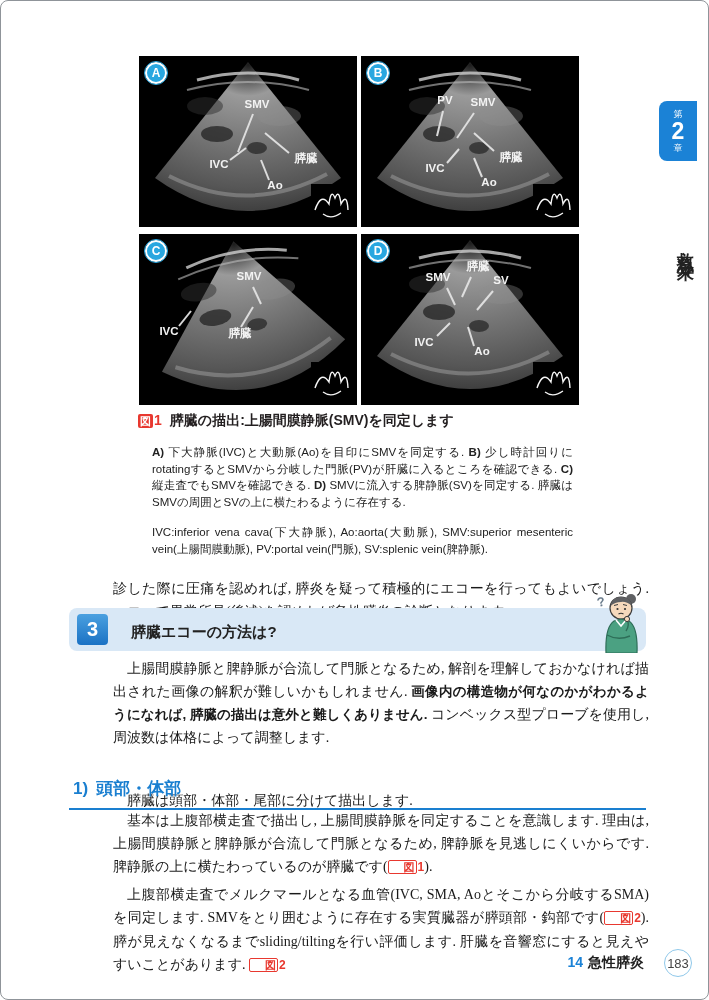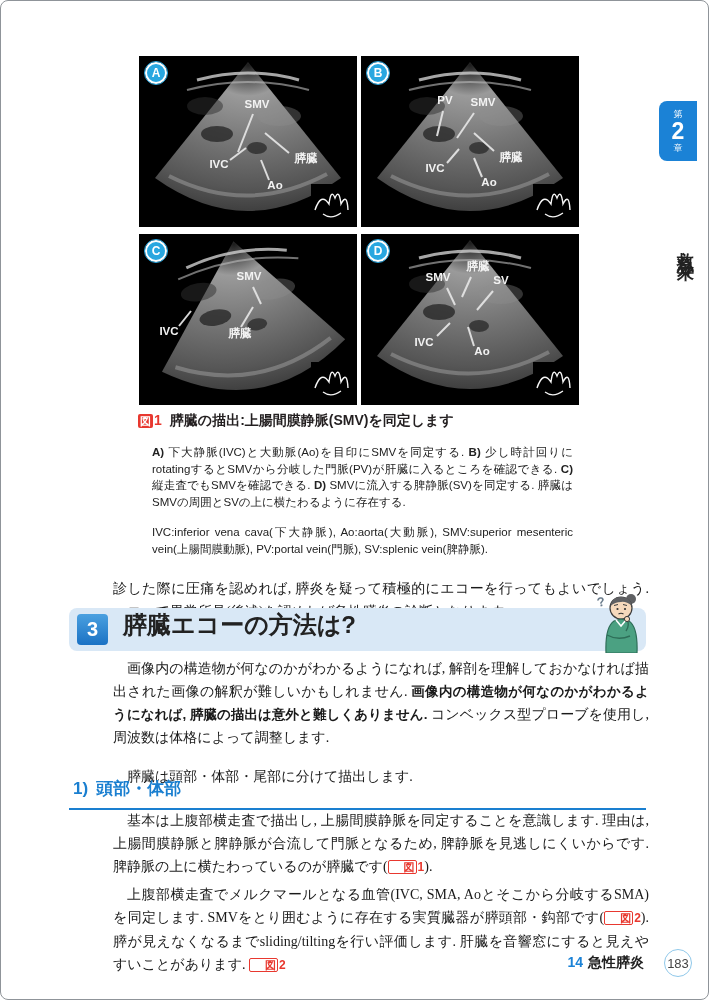--- a/index.html
+++ b/index.html
@@ -39,21 +39,21 @@
   .bt .b{font-family:"Liberation Sans","DejaVu Sans",sans-serif;font-weight:bold;font-size:13.5px;}
   .figref{color:#e8382f;font-family:"Liberation Sans","DejaVu Sans",sans-serif;font-weight:bold;font-size:12px;white-space:nowrap;}
   .figbox{display:inline-block;border:1px solid #e8382f;padding:0 1px;line-height:12px;border-radius:2px;margin-right:1px;font-size:11px;}
 
   
   .banner{position:absolute;left:68px;top:607px;width:577px;height:43px;background:#d9e8f6;border-radius:8px;}
   .banner-num{position:absolute;left:8px;top:6px;width:31px;height:31px;border-radius:4px;
     background:linear-gradient(#4aa0e0,#1b72c4);color:#fff;font-size:20px;font-weight:bold;
     display:flex;align-items:center;justify-content:center;}
   .banner-title{position:absolute;left:50px;top:0;height:25px;display:flex;align-items:center;
-    font-size:24px;font-weight:bold;color:#222;margin:4px;}
+    font-size:15px;font-weight:bold;color:#222;margin:12px;}
   .banner-char{position:absolute;right:2px;top:-17px;width:52px;height:62px;}
 
   
   .subhead{position:absolute;left:68px;top:776px;width:577px;border-bottom:2px solid #1a7fd0;padding-bottom:8px;}
   .subhead-inner{color:#1a7fd0;font-size:17px;font-weight:bold;margin:0 0 0 4px;}
   .subhead-inner .lbl{margin-right:8px;}
 
   
   .footer{position:absolute;right:16px;bottom:22px;display:flex;align-items:center;gap:20px;justify-content:center;}
   .footer-sec{font-size:14px;font-weight:bold;color:#222;}
@@ -259,22 +259,22 @@
 
       <path d="M24,29 L29,35 L34,29" fill="none" stroke="#fff" stroke-width="1.6"></path>
 
       <path d="M15,44 Q26,50 38,45" fill="none" stroke="#2e6e58" stroke-width="1.4"></path>
 
       <path d="M34,40 Q38,34 35,28" fill="none" stroke="#2e6e58" stroke-width="1.4"></path>
       <circle cx="35" cy="28" r="2.6" fill="#f6d9bc" stroke="#3c3c3c" stroke-width="1"></circle>
     </svg>
   </div>
 
-  <p class="bt indent" style="top:656px;" id="para-s3p1"><span>画像内の構造物が何なのかがわかるようになれば, 解剖を理解しておかなければ描出された画像の解釈が難しいかもしれません. </span><span class="b">画像内の構造物が何なのかがわかるようになれば, 膵臓の描出は意外と難しくありません.</span><span> コンベックス型プローブを使用し, 周波数は体格によって調整します.</span></p>
-  <p class="bt indent" style="top:764px;" id="para-s3p2"><span>膵臓は頭部・体部・尾部に分けて描出します.</span></p>
+  <p class="bt indent" style="top:656px;" id="para-s3p1"><span>上腸間膜静脈と脾静脈が合流して門脈となるため, 解剖を理解しておかなければ描出された画像の解釈が難しいかもしれません. </span><span class="b">画像内の構造物が何なのかがわかるようになれば, 膵臓の描出は意外と難しくありません.</span><span> コンベックス型プローブを使用し, 周波数は体格によって調整します.</span></p>
+  <p class="bt indent" style="top:788px;" id="para-s3p2"><span>膵臓は頭部・体部・尾部に分けて描出します.</span></p>
 
   <div class="subhead">
     <h3 class="subhead-inner"><span class="lbl">1)</span><span>頭部・体部</span></h3>
   </div>
 
   <p class="bt indent" style="top:808px;" id="para-sub1p1"><span>基本は上腹部横走査で描出し, 上腸間膜静脈を同定することを意識します. 理由は, 上腸間膜静脈と脾静脈が合流して門脈となるため, 脾静脈を見逃しにくいからです. 脾静脈の上に横たわっているのが膵臓です(</span><span class="figref"><span class="figbox">図</span>1</span><span>).</span></p>
   <p class="bt indent" style="top:882px;" id="para-sub1p2"><span>上腹部横走査でメルクマールとなる血管(IVC, SMA, Aoとそこから分岐するSMA)を同定します. SMVをとり囲むように存在する実質臓器が膵頭部・鈎部です(</span><span class="figref"><span class="figbox">図</span>2</span><span>). 膵が見えなくなるまでsliding/tiltingを行い評価します. 肝臓を音響窓にすると見えやすいことがあります. </span><span class="figref"><span class="figbox">図</span>2</span></p>
 
   <div class="footer">
     <div class="footer-sec">

